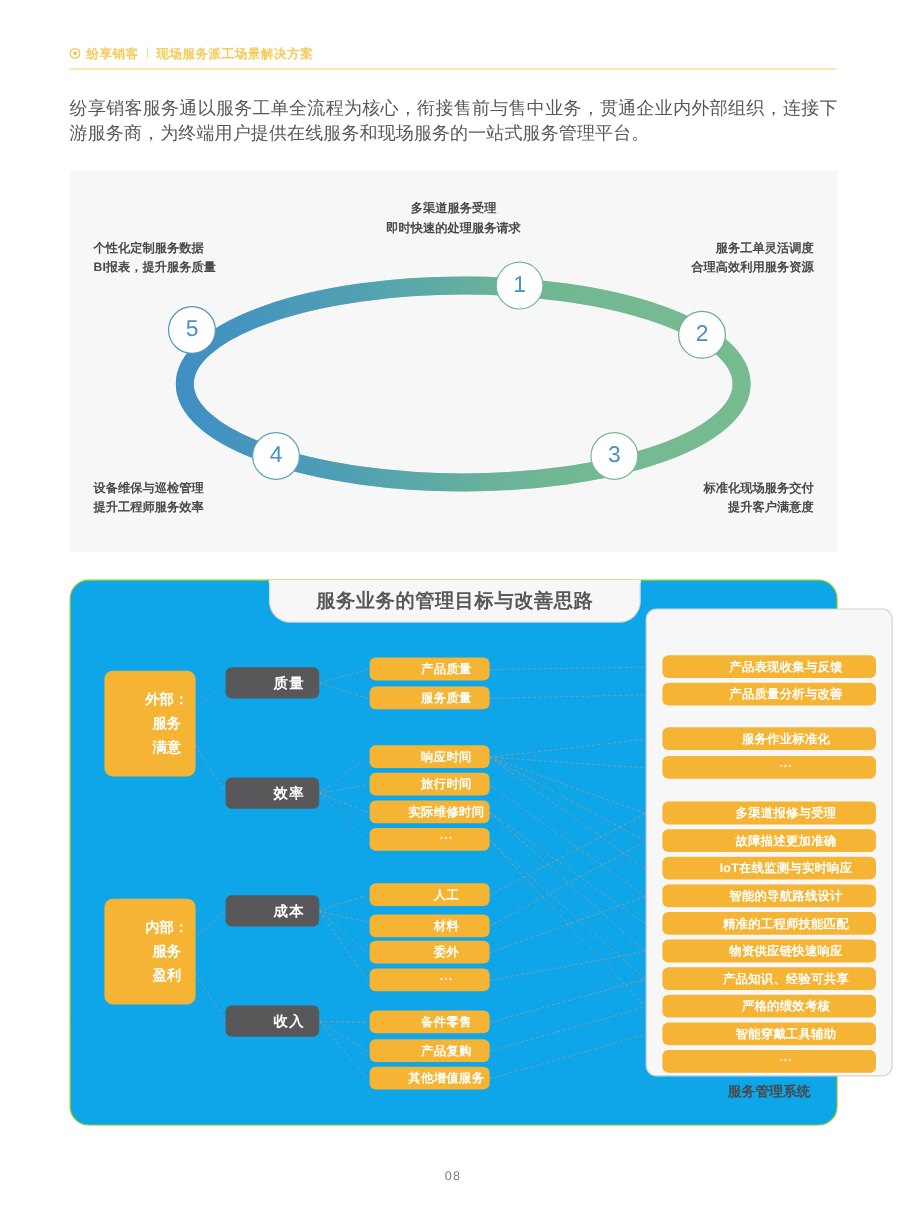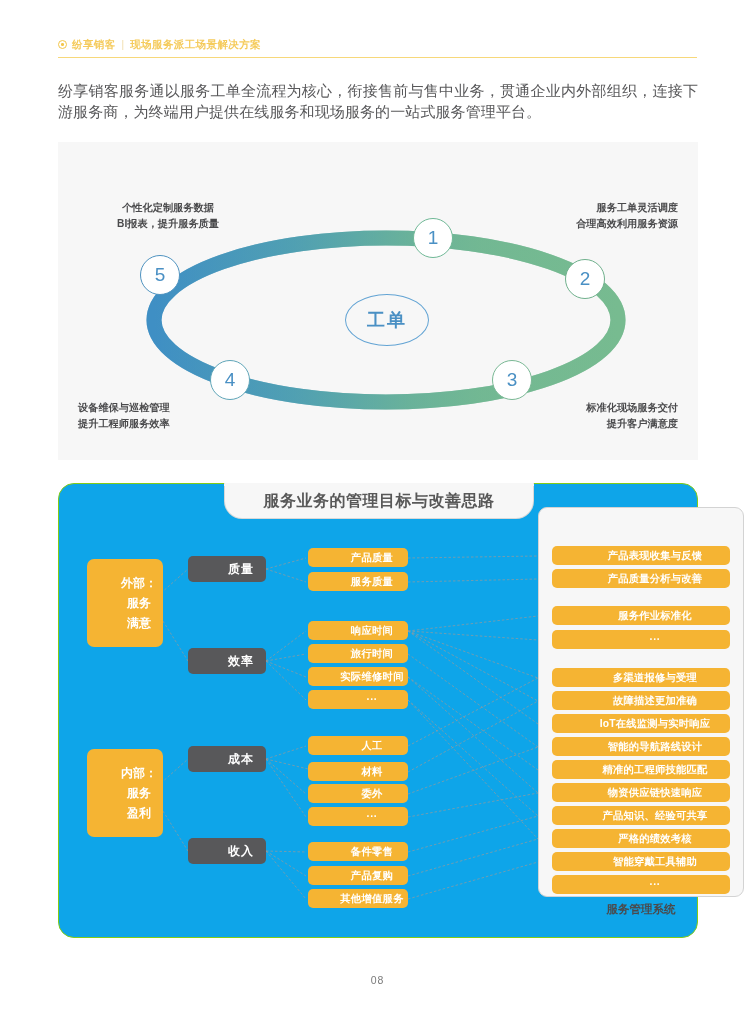--- a/index.html
+++ b/index.html
@@ -47,21 +47,21 @@
   .ring-svg{ position:absolute; left:0; top:0; }
 
   .ring-label{
     position:absolute; font-size:10.2px; line-height:16px; color:#4a4a4c;
     font-weight:bold; white-space:pre-line;
   }
   .lab-1{ left:230px; top:25px; text-align:center; width:180px;}
   .lab-2{ left:440px; top:58px; text-align:right; width:180px;}
   .lab-3{ left:440px; top:258px; text-align:right; width:180px;}
   .lab-4{ left:20px; top:258px; text-align:left; width:180px;}
-  .lab-5{ left:20px; top:58px; text-align:center; width:180px;}
+  .lab-5{ left:20px; top:58px; text-align:left; width:180px;}
 
   .ring-num{
     position:absolute; width:40px;height:40px;border-radius:50%;
     background:#fff; display:flex;align-items:center;justify-content:center;
     font-size:19px; color:#4a90c4; font-weight:normal;
   }
   .n1{ left:355px; top:76px; border:1.6px solid #6fb896;}
   .n2{ left:507px; top:117px; border:1.6px solid #6fb08c;}
   .n3{ left:434px; top:218px; border:1.6px solid #79b894;}
   .n4{ left:152px; top:218px; border:1.6px solid #5fa5b8;}
@@ -156,36 +156,37 @@
         <stop offset="0%" stop-color="#3f8fc4"></stop>
         <stop offset="35%" stop-color="#55a3ae"></stop>
         <stop offset="70%" stop-color="#74b992"></stop>
         <stop offset="100%" stop-color="#77bb90"></stop>
       </linearGradient>
     </defs>
     <ellipse cx="328" cy="178" rx="232" ry="82" fill="none" stroke="url(#ringGrad)" stroke-width="15"></ellipse>
     <ellipse cx="328" cy="178" rx="232" ry="82" fill="none" stroke="url(#ringGradB)" stroke-width="15" opacity="0.55"></ellipse>
   </svg>
 
+  <div class="ring-label lab-1">多渠道服务受理
+即时快速的处理服务请求</div>
   <div class="ring-label lab-2">服务工单灵活调度
 合理高效利用服务资源</div>
   <div class="ring-label lab-3">标准化现场服务交付
 提升客户满意度</div>
   <div class="ring-label lab-4">设备维保与巡检管理
 提升工程师服务效率</div>
   <div class="ring-label lab-5">个性化定制服务数据
 BI报表，提升服务质量</div>
 
   <div class="ring-num n1">1</div>
   <div class="ring-num n2">2</div>
   <div class="ring-num n3">3</div>
   <div class="ring-num n4">4</div>
   <div class="ring-num n5">5</div>
 
-  <div class="ring-core">工单</div>
 </div>
 
 <div class="chart-card">
   <div class="chart-title-notch">服务业务的管理目标与改善思路</div>
 
   <svg class="lines-svg" width="640" height="455">
     <g stroke="#9a9a9a" stroke-width="0.7" fill="none" stroke-dasharray="2.5 2">
 
       <path d="M92,118 L129,85"></path>
       <path d="M92,118 L129,177"></path>

